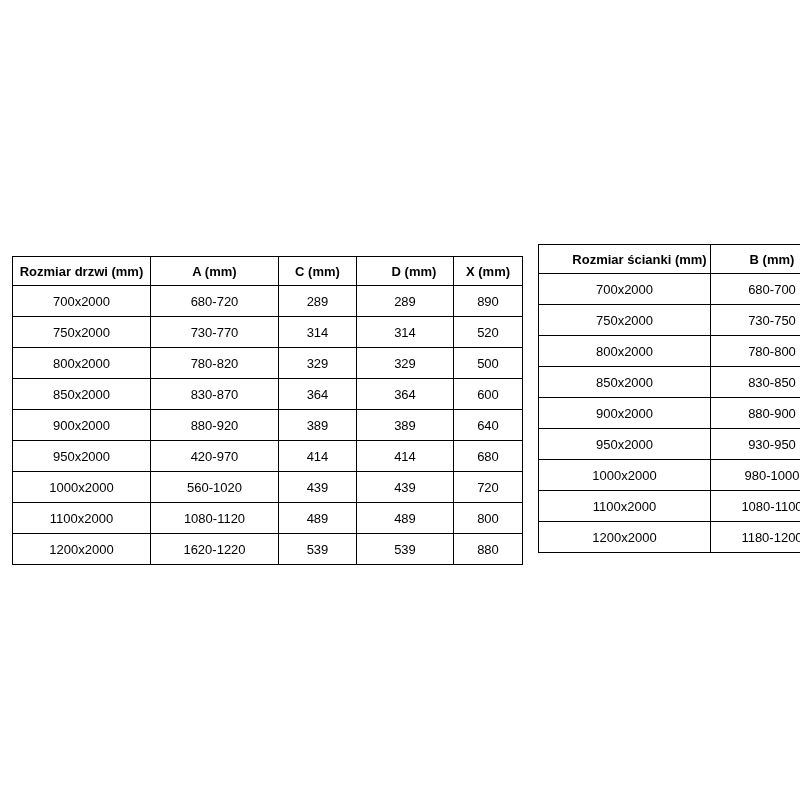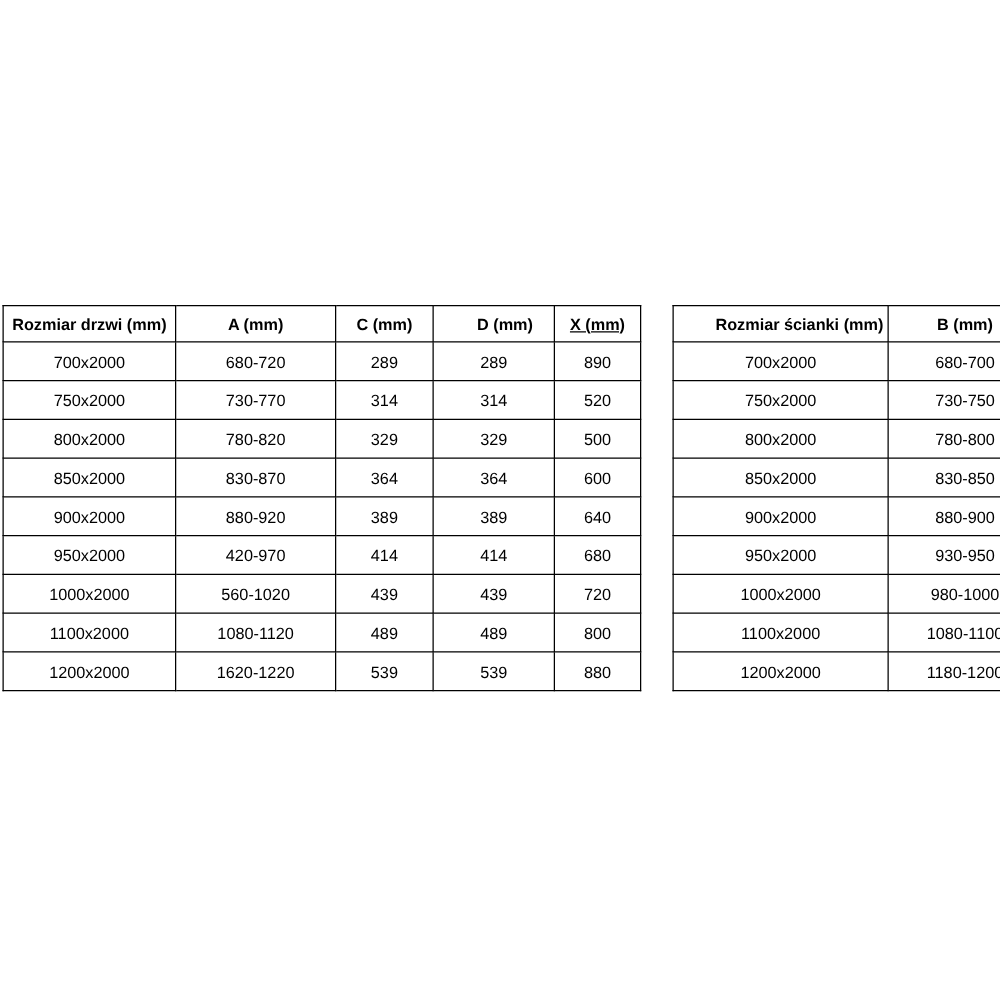--- a/index.html
+++ b/index.html
@@ -36,26 +36,26 @@
     height: 28px;
     font-size: 13px;
     font-weight: bold;
   }
   table.spec-table td {
     height: 30px;
     font-size: 13px;
     font-weight: normal;
   }
   
-  .table-doors { left: 2px; width: 477px; }
+  .table-doors { left: 12px; width: 477px; margin-top: 12px; }
   .table-doors th:nth-child(1) { width: 133px; }
   .table-doors th:nth-child(2) { width: 123px; }
   .table-doors th:nth-child(3) { width: 73px; }
   .table-doors th:nth-child(4) { width: 74px; padding-left: 20px; }
-  .table-doors th:nth-child(5) { width: 64px; text-decoration: underline; }
+  .table-doors th:nth-child(5) { width: 64px; }
   
   .table-walls { left: 538px; width: 259px; }
   .table-walls th:nth-child(1) { width: 137px; padding-left: 32px; }
   .table-walls th:nth-child(2) { width: 118px; }
 </style>
 </head>
 <body>
 
 <div class="canvas">
   <table class="spec-table table-doors">

